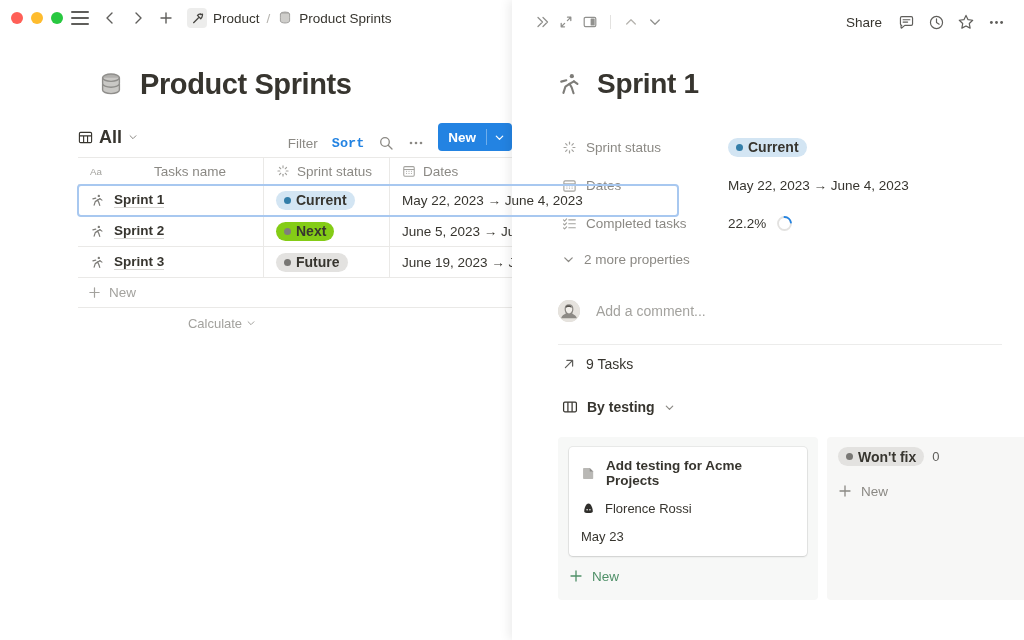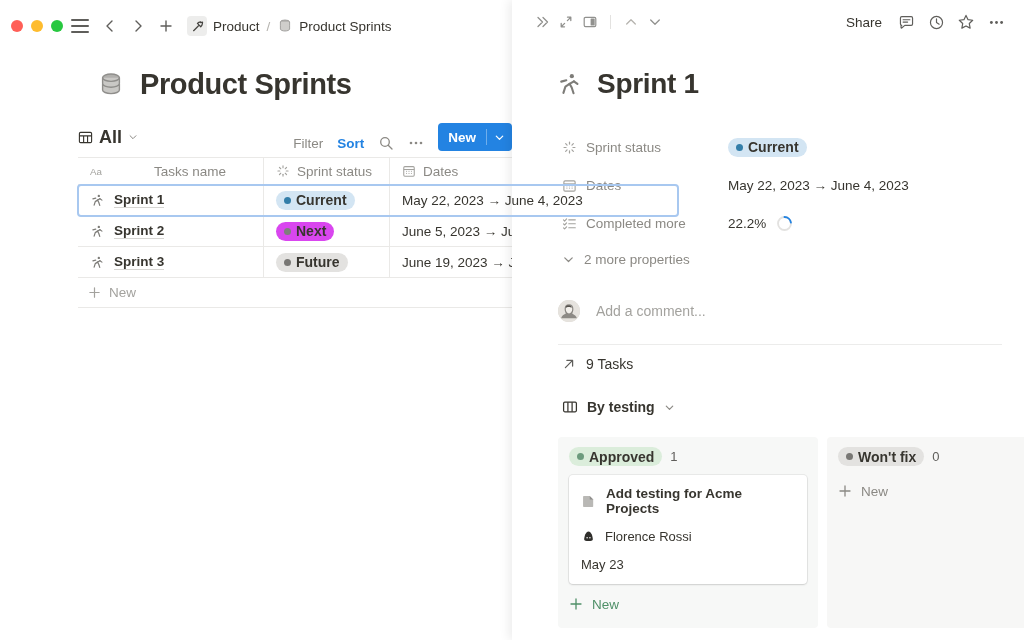--- a/index.html
+++ b/index.html
@@ -8,21 +8,21 @@
     background: #ffffff;
     font-family: "Liberation Sans", sans-serif;
     color: #37352f;
     overflow: hidden;
   }
   #root { position: relative; width: 1024px; height: 640px; background:#fff; }
 
   
   .left-pane { position:absolute; left:0; top:0; width:512px; height:640px; background:#fff; }
 
-  .titlebar { position:absolute; left:0; top:8px; width:512px; height:36px; display:flex; align-items:center; gap:0; }
+  .titlebar { position:absolute; left:0; top:0; width:512px; height:36px; display:flex; align-items:center; gap:0; }
   .traffic { display:flex; align-items:center; gap:8px; padding-left:11px; }
   .dot { width:12px; height:12px; border-radius:50%; }
   .dot.red{background:#ff5f57;} .dot.yellow{background:#febc2e;} .dot.green{background:#28c840;}
   .hamburger { margin-left:8px; width:18px; height:14px; display:flex; flex-direction:column; justify-content:space-between; cursor:pointer;}
   .hamburger i { display:block; height:1.6px; background:#5f5e5b; border-radius:1px; }
 
   .navbtn { width:22px; height:22px; display:flex; align-items:center; justify-content:center; color:#5f5e5b; cursor:pointer; }
   .navgroup { display:flex; align-items:center; gap:6px; margin-left:10px; }
 
   .bc { display:flex; align-items:center; margin-left:10px; gap:5px; font-size:13.5px; color:#37352f; }
@@ -31,21 +31,21 @@
   .bc-item { display:flex; align-items:center; gap:6px; cursor:pointer; }
 
   .page-head { position:absolute; left:96px; top:68px; display:flex; align-items:center; gap:14px; }
   .db-icon { width:30px; height:30px; display:flex; align-items:center; justify-content:center; }
   .page-title { font-size:29px; font-weight:bold; letter-spacing:-0.4px; color:#37352f; }
 
   .tbl-toolbar { position:absolute; left:78px; top:122px; width:434px; height:30px; display:flex; align-items:center; }
   .view-tab { display:flex; align-items:center; gap:6px; font-size:18px; font-weight:bold; color:#37352f; cursor:pointer; }
   .tb-right { margin-left:auto; display:flex; align-items:flex-end; gap:14px; }
   .tb-link { font-size:13.5px; color:#8b8984; cursor:pointer; }
-  .tb-link.blue { color:#2383e2; font-weight:600; }
+  .tb-link.blue { color:#2383e2; font-weight:600;font-family:Liberation Mono, monospace; }
   .newbtn { display:flex; align-items:center; height:28px; background:#2383e2; color:#fff; border-radius:4px; overflow:hidden; cursor:pointer; }
   .newbtn .lbl { padding:0 10px; font-size:13.5px; font-weight:600; }
   .newbtn .divider { width:1px; height:16px; background:rgba(255,255,255,.35); }
   .newbtn .caret { padding:0 7px; display:flex; align-items:center; }
 
   .tbl { position:absolute; left:78px; top:157px; width:600px; }
   .tbl-header { display:flex; height:28px; border-top:1px solid #eae9e7; border-bottom:1px solid #eae9e7; }
   .th { display:flex; align-items:center; gap:7px; font-size:13.5px; color:#8b8984; padding-left:12px; border-right:1px solid #eae9e7; }
   .th.c1 { width:186px;gap:48px; }
   .th.c2 { width:126px; }
@@ -53,21 +53,21 @@
   .tr { display:flex; height:31px; border-bottom:1px solid #eae9e7; position:relative; }
   .td { display:flex; align-items:center; padding-left:12px; font-size:13.5px; border-right:1px solid #eae9e7; }
   .td.c1 { width:186px; gap:9px; }
   .td.c2 { width:126px; }
   .td.c3 { width:200px; border-right:none; color:#37352f; white-space:nowrap; }
   .rowname { font-weight:bold; font-size:13.5px; color:#37352f; border-bottom:1px solid #d6d5d2; }
   .tr.selected { outline:2px solid #a8c8f0; outline-offset:-1px; border-radius:3px; z-index:2; }
   .pill { display:inline-flex; align-items:center; gap:5px; height:19px; padding:0 8px; border-radius:10px; font-size:14px; color:#37352f;font-weight:bold; }
   .pdot { width:7px; height:7px; border-radius:50%; display:inline-block; }
   .pill.blue { background:#d3e5f3; } .pill.blue .pdot { background:#337ea9; }
-  .pill.purple { background:#d946ef; } .pill.purple .pdot { background:#7f7f7c; }
+  .pill.purple { background:#84cc16; } .pill.purple .pdot { background:#7f7f7c; }
   .pill.gray { background:#e3e2e0; } .pill.gray .pdot { background:#787774; }
   .tbl-new { display:flex; align-items:center; gap:8px; height:30px; padding-left:10px; font-size:13.5px; color:#a3a29e; border-bottom:1px solid #eae9e7; cursor:pointer; }
   .calc { display:flex; align-items:center; justify-content:center; gap:4px; height:30px; font-size:13px; color:#a3a29e; width:288px; cursor:pointer; }
 
   
   .right-pane { position:absolute; left:512px; top:0; width:512px; height:640px; background:#fff;
     box-shadow:-3px 0 10px rgba(15,15,15,.08); }
   .rp-top { height:36px; display:flex; align-items:center; padding:8px 16px 0 18px; gap:0; }
   .rp-ic { width:24px; height:24px; display:flex; align-items:center; justify-content:center; color:#91918e; cursor:pointer; }
   .rp-div { width:1px; height:14px; background:#e3e2e0; margin:0 8px; }
@@ -335,20 +335,28 @@
 
       <div class="tbl-new">
         <span>
           <svg width="13" height="13" viewBox="0 0 14 14">
               <path d="M7 2v10M2 7h10" fill="none" stroke="#a3a29e" stroke-width="1.3" stroke-linecap="round"></path>
             </svg>
         </span>
         <span>New</span>
       </div>
 
+      <div class="calc">
+        <span>Calculate</span>
+        <span>
+          <svg width="10" height="10" viewBox="0 0 12 12">
+              <path d="M2.5 4.5L6 8l3.5-3.5" fill="none" stroke="#a3a29e" stroke-width="1.2" stroke-linecap="round" stroke-linejoin="round"></path>
+            </svg>
+        </span>
+      </div>
     </div>
   </div>
 
   <div class="right-pane">
 
     <div class="rp-top">
       <div class="rp-ic">
         <svg width="16" height="16" viewBox="0 0 16 16">
             <path d="M4 3.5L8.5 8 4 12.5M9 3.5L13.5 8 9 12.5" fill="none" stroke="#91918e" stroke-width="1.3" stroke-linecap="round" stroke-linejoin="round"></path>
           </svg>
@@ -463,21 +471,21 @@
     </div>
 
     <div class="prop">
       <div class="prop-label">
         <span>
           <svg width="15" height="15" viewBox="0 0 16 16">
               <path d="M1.6 4.2l1.2 1.2 2.1-2.3M1.6 8.4l1.2 1.2 2.1-2.3M1.6 12.6l1.2 1.2 2.1-2.3" fill="none" stroke="#a3a29e" stroke-width="1.2" stroke-linecap="round" stroke-linejoin="round"></path>
               <path d="M7.2 4.1h7M7.2 8.3h7M7.2 12.5h7" stroke="#a3a29e" stroke-width="1.2" stroke-linecap="round"></path>
             </svg>
         </span>
-        <span>Completed more</span>
+        <span>Completed tasks</span>
       </div>
       <div class="prop-val">
         <span>22.2%</span>
         <span>
           <svg width="17" height="17" viewBox="0 0 20 20">
             <circle cx="10" cy="10" r="7.6" fill="none" stroke="#e3e2e0" stroke-width="2.2"></circle>
             <circle cx="10" cy="10" r="7.6" fill="none" stroke="#2383e2" stroke-width="2.2" stroke-dasharray="10.6 47.8" stroke-linecap="round" transform="rotate(-90 10 10)"></circle>
           </svg>
         </span>
       </div>
@@ -524,27 +532,20 @@
     <span>By testing</span>
     <span>
       <svg width="11" height="11" viewBox="0 0 12 12">
           <path d="M2.5 4.5L6 8l3.5-3.5" fill="none" stroke="#8b8984" stroke-width="1.3" stroke-linecap="round" stroke-linejoin="round"></path>
         </svg>
     </span>
   </div>
 
   <div class="board">
     <div class="col approved">
-      <div class="col-head">
-        <span class="pill green">
-          <i class="pdot"></i>
-          <span>Approved</span>
-        </span>
-        <span class="col-count">1</span>
-      </div>
       <div class="card">
         <div class="card-title">
           <span>
             <svg width="15" height="15" viewBox="0 0 16 16">
                 <path d="M3 2.2h6.3L13 5.9V13a.8.8 0 01-.8.8H3a.8.8 0 01-.8-.8V3a.8.8 0 01.8-.8z" fill="#b9b8b5"></path>
                 <path d="M9.3 2.2V5.9H13" fill="#8f8e8b"></path>
               </svg>
           </span>
           <span>Add testing for Acme Projects</span>
         </div>

